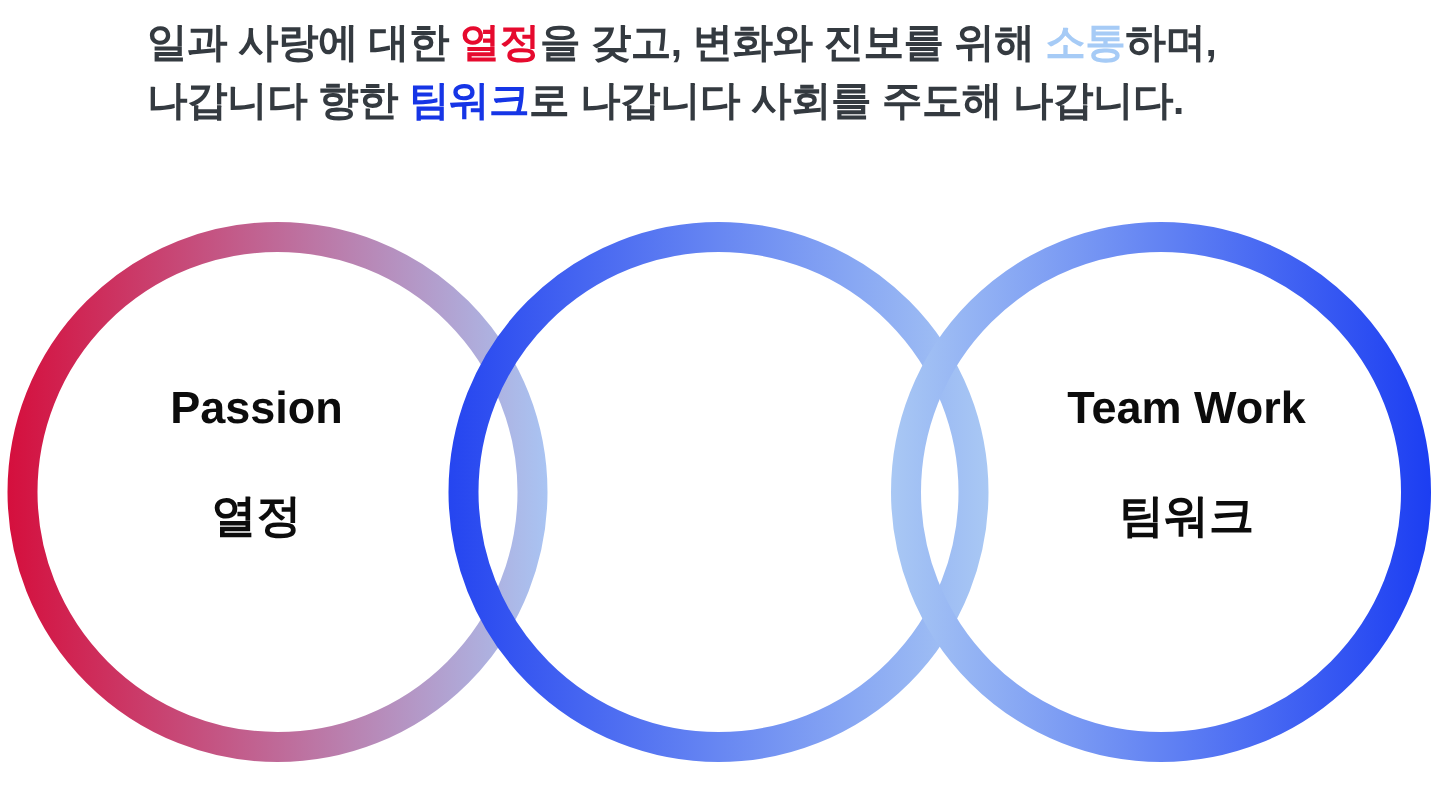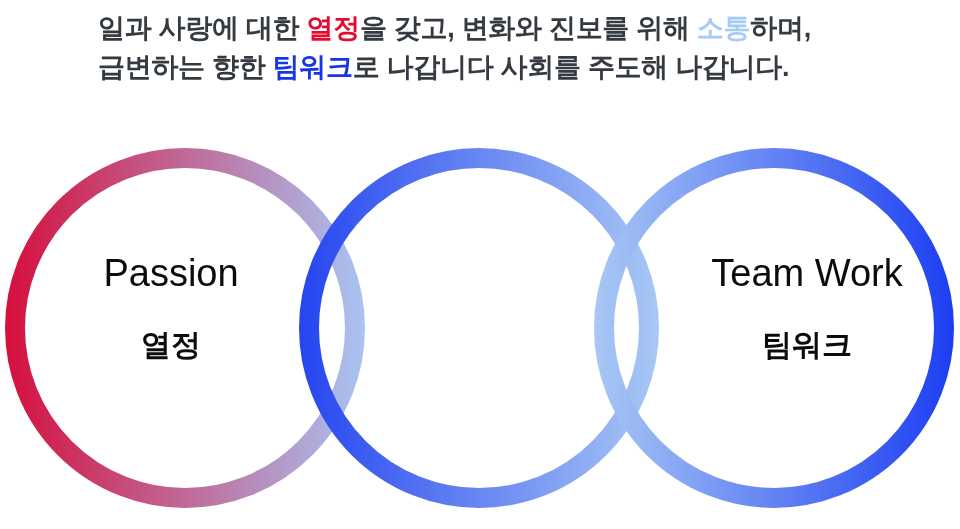--- a/index.html
+++ b/index.html
@@ -28,34 +28,34 @@
   .kw-team{color:var(--teamwork_keyword);}
 
   
   .rings{position:absolute;left:0;top:0;}
 
   
   .circle-label{
     position:absolute;top:258px;transform:translateX(-50%);
     text-align:center;color:var(--label_text);white-space:nowrap;
   }
-  .circle-label .en{font-size:38px;line-height:30px;font-weight:400;}
+  .circle-label .en{font-size:30px;line-height:30px;font-weight:700;}
   .circle-label .ko{font-size:30px;line-height:30px;font-weight:700;margin-top:42px;}
   .lbl-passion{left:171px;}
   .lbl-comm{left:480px;}
-  .lbl-team{left:791px;margin-left:16px;}
+  .lbl-team{left:791px;}
 </style>
 </head>
 <body>
 
 <div class="stage">
 
   <p class="intro">
     <span class="line"><span>일과 사랑에 대한 </span><span class="kw kw-passion">열정</span><span>을 갖고, 변화와 진보를 위해 </span><span class="kw kw-comm">소통</span><span>하며,</span></span>
-    <span class="line"><span>급변하는 향한 </span><span class="kw kw-team">팀워크</span><span>로 나갑니다 사회를 주도해 나갑니다.</span></span>
+    <span class="line"><span>나갑니다 향한 </span><span class="kw kw-team">팀워크</span><span>로 나갑니다 사회를 주도해 나갑니다.</span></span>
   </p>
 
   <svg class="rings" width="960" height="529" viewBox="0 0 960 529" aria-hidden="true">
     <defs>
       <linearGradient id="g-passion" gradientUnits="userSpaceOnUse" x1="5" y1="328" x2="365" y2="328">
         <stop offset="0" stop-color="#d50f3d"></stop>
         <stop offset="1" stop-color="#a9c4f3"></stop>
       </linearGradient>
       <linearGradient id="g-comm" gradientUnits="userSpaceOnUse" x1="299" y1="328" x2="659" y2="328">
         <stop offset="0" stop-color="#2545f0"></stop>

